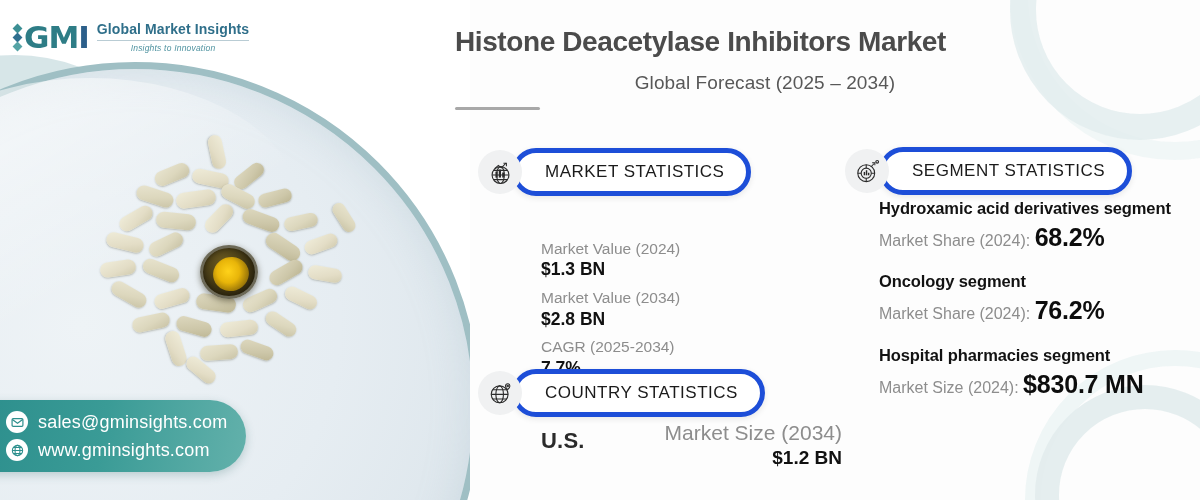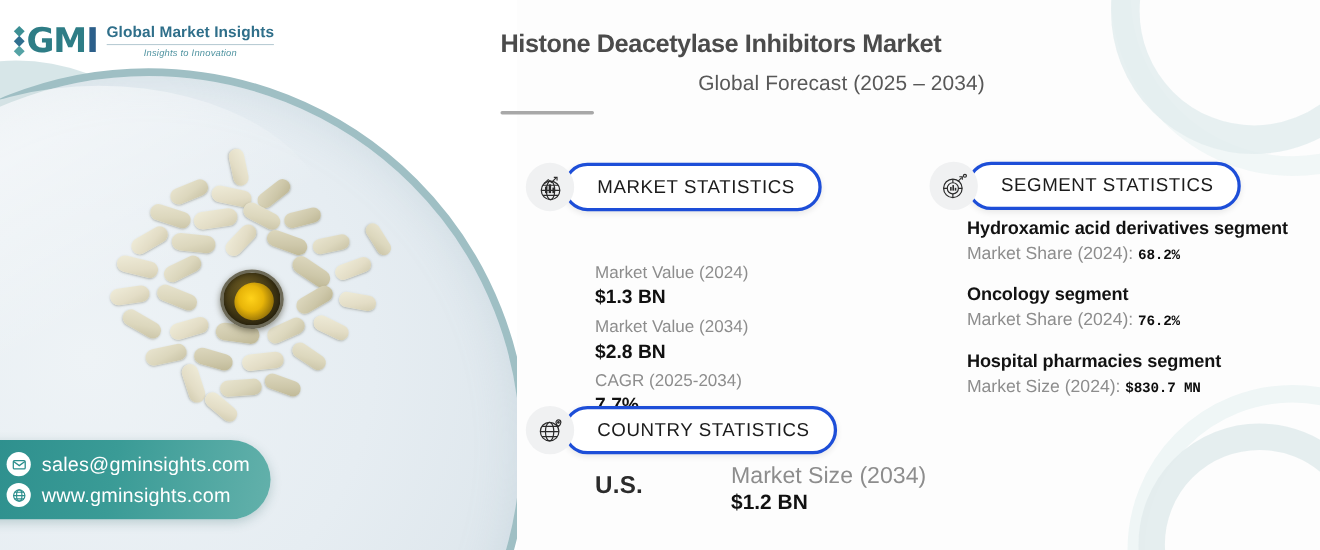--- a/index.html
+++ b/index.html
@@ -201,21 +201,21 @@
   }
 
   
   .header {
     position: absolute;
     left: 455px; top: 26px;
     width: 620px;
     z-index: 5;
   }
   .title {
-    font-size: 23px;
+    font-size: 28px;
     font-weight: 700;
     color: #4b4b4b;
     letter-spacing: -0.4px;
     line-height: 1.15;
     white-space: nowrap;
   }
   .subtitle {
     margin-top: 14px;
     font-size: 19px;
     color: #585858;
@@ -243,21 +243,21 @@
     display: flex; align-items: center; justify-content: center;
     position: relative;
     z-index: 2;
     flex: 0 0 44px;
   }
   .pill-icon svg { width: 27px; height: 27px; }
   .pill-label {
     margin-left: -10px;
     padding: 9px 22px 9px 28px;
     background: #ffffff;
-    border: 3px solid #1d4ed8;
+    border: 5px solid #1d4ed8;
     border-radius: 24px;
     box-shadow: 0 2px 6px rgba(0,0,0,.09);
     font-size: 17px;
     font-weight: 500;
     color: #1b1b1b;
     letter-spacing: .5px;
     white-space: nowrap;
   }
 
   .market-pill { left: 478px; top: 148px; }
@@ -287,20 +287,21 @@
 
   
   .country-body {
     position: absolute;
     left: 541px; top: 420px;
     width: 420px;
     display: flex;
     align-items: flex-start;
     gap: 80px;
     z-index: 5;
+    text-align: right;
   }
   .country-name {
     font-size: 22px;
     font-weight: 700;
     color: #2b2b2b;
     letter-spacing: .2px;
     padding-top: 8px;
   }
   .country-stat .stat-label { font-size: 21px; }
   .country-stat .stat-value { font-size: 19px; margin-bottom: 0; }
@@ -322,24 +323,23 @@
     letter-spacing: -.1px;
   }
   .seg-metric {
     font-size: 16px;
     color: #8d8d8d;
     line-height: 1.45;
     white-space: nowrap;
   }
   .seg-metric b {
     color: #0d0d0d;
-    font-size: 13px;
+    font-size: 25px;
     font-weight: 700;
     letter-spacing: -.2px;
-    font-family: Liberation Mono, monospace;
   }
 </style>
 </head>
 <body>
 
 <div class="infographic">
 
   <div class="deco-ring ring-tr2"></div>
   <div class="deco-ring ring-tr"></div>
   <div class="deco-ring ring-br2"></div>

